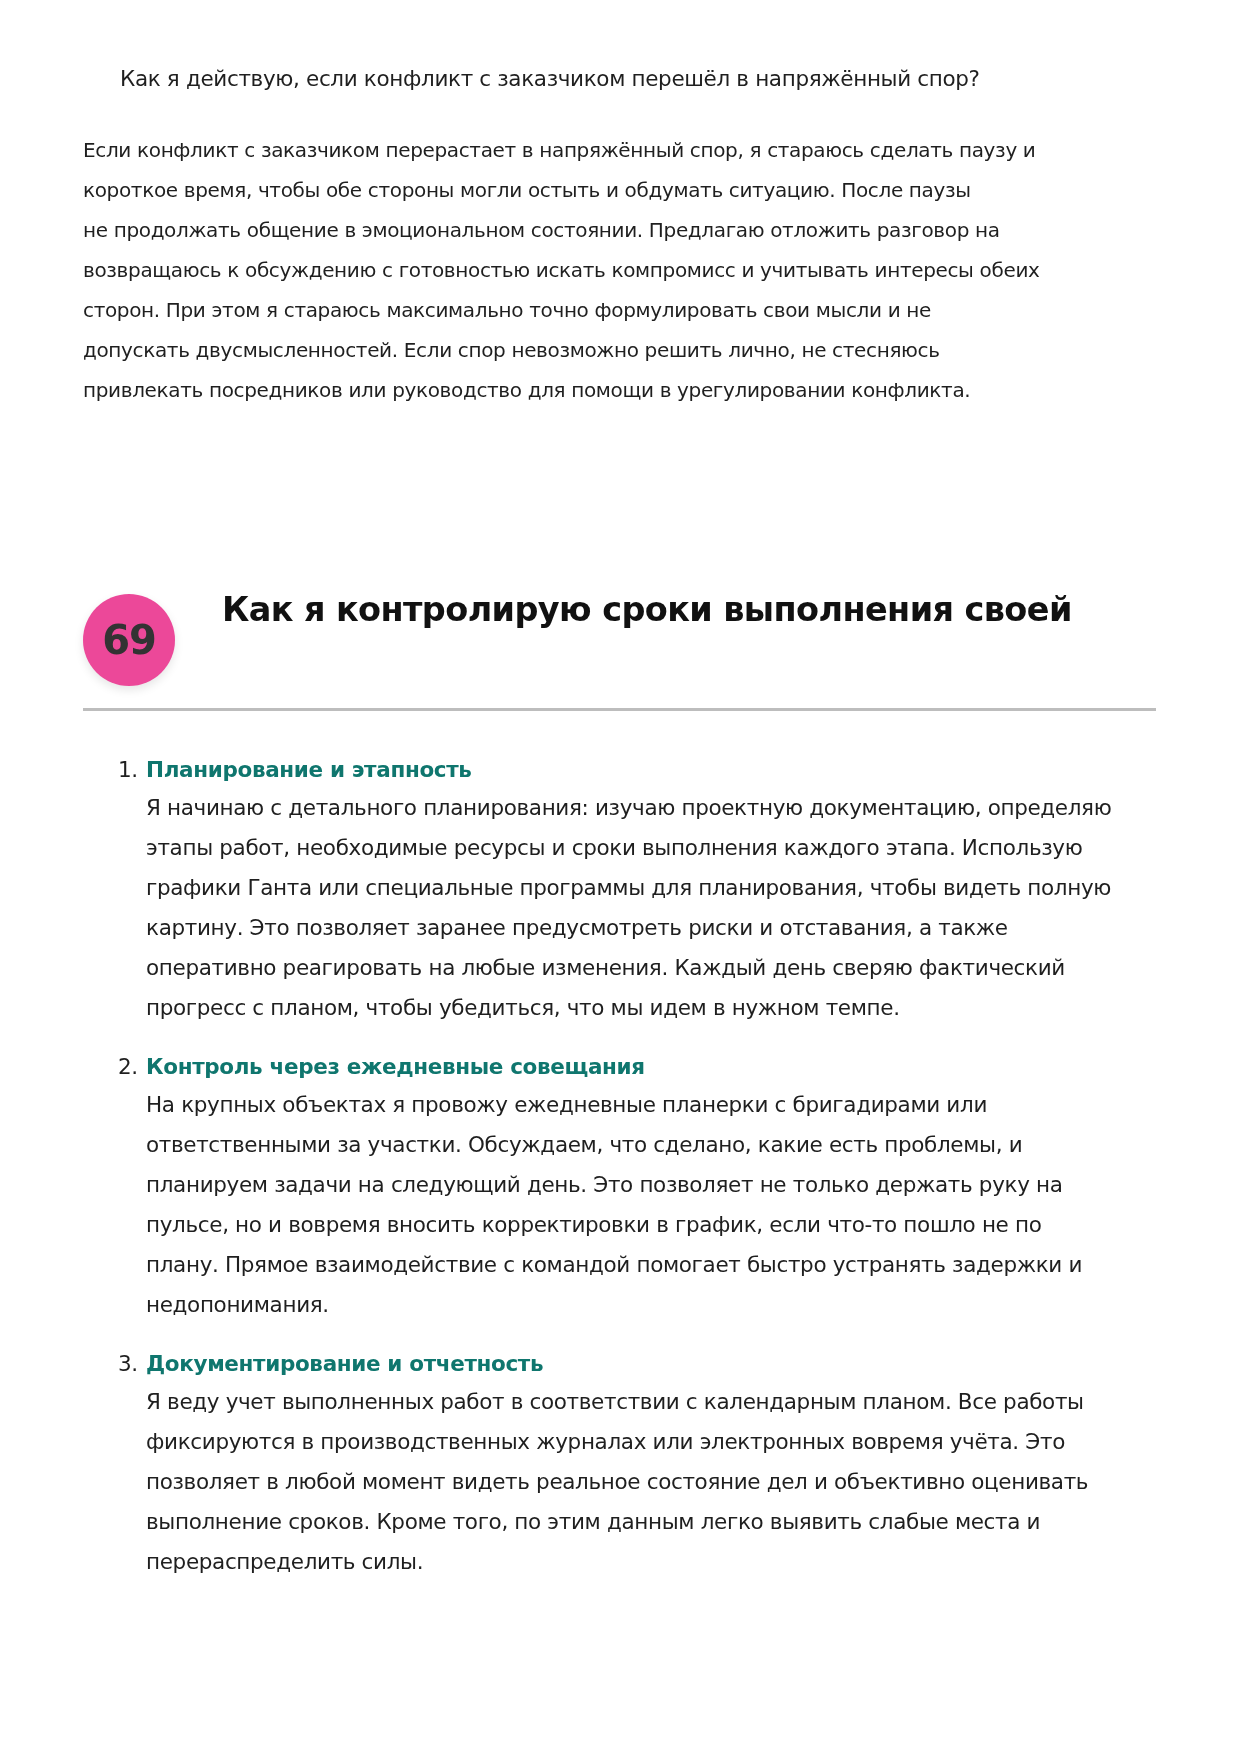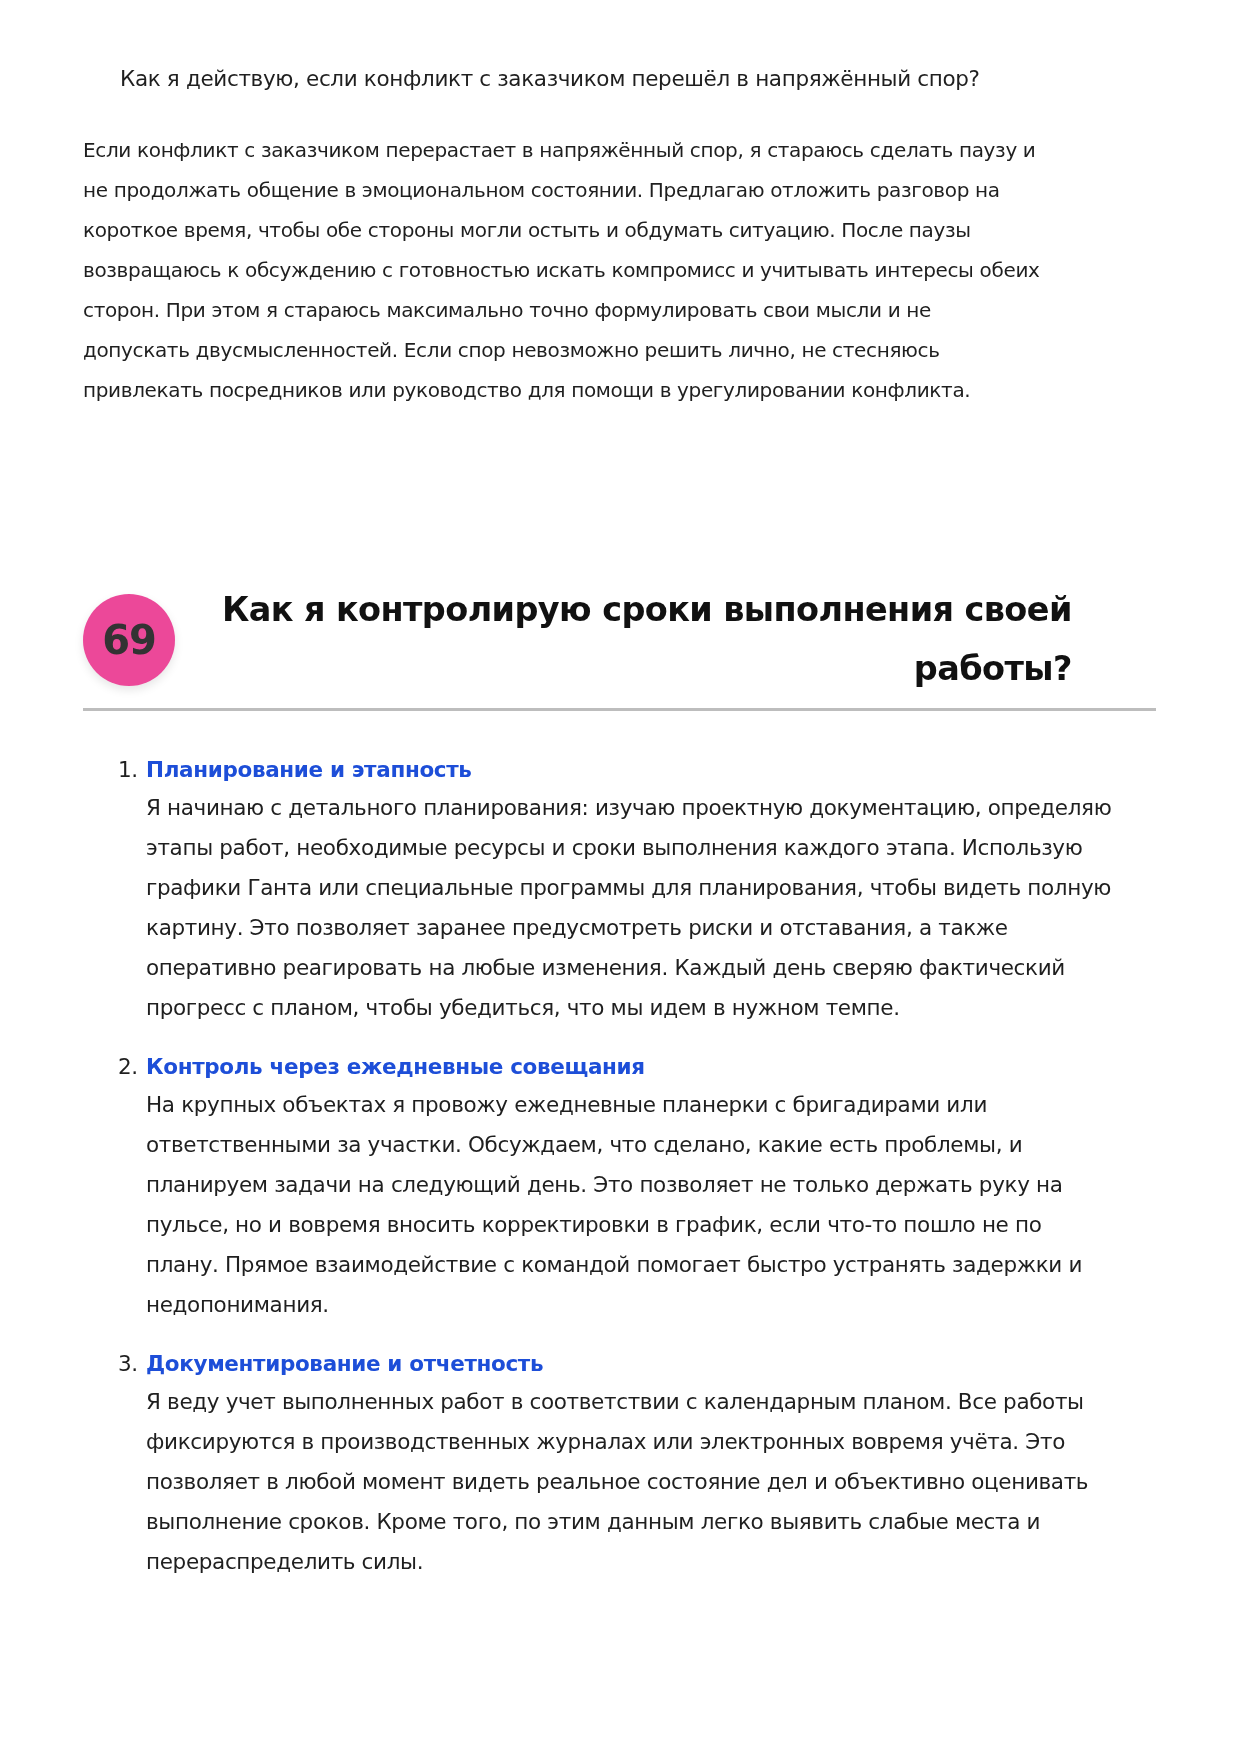--- a/index.html
+++ b/index.html
@@ -109,53 +109,52 @@
       position: absolute;
       left: 35px;
       top: 0;
       color: #1f1f1f;
     }
     .item-title {
       position: absolute;
       left: 63px;
       top: 0;
       font-weight: bold;
-      color: #1d4ed8;
+      color: #0f766e;
     }
     .item-body {
       margin-left: 63px;
       font-size: 21.5px;
       line-height: 40px;
       letter-spacing: -0.35px;
       color: #1f1f1f;
     }
     .item-body .line { display: block; white-space: nowrap; }
   </style>
 </head>
 <body>
 
 <div class="page">
 
   <div class="question">Как я действую, если конфликт с заказчиком перешёл в напряжённый спор?</div>
 
   <div class="answer">
     <span class="line">Если конфликт с заказчиком перерастает в напряжённый спор, я стараюсь сделать паузу и</span>
+    <span class="line">короткое время, чтобы обе стороны могли остыть и обдумать ситуацию. После паузы</span>
     <span class="line">не продолжать общение в эмоциональном состоянии. Предлагаю отложить разговор на</span>
-    <span class="line">короткое время, чтобы обе стороны могли остыть и обдумать ситуацию. После паузы</span>
     <span class="line">возвращаюсь к обсуждению с готовностью искать компромисс и учитывать интересы обеих</span>
     <span class="line">сторон. При этом я стараюсь максимально точно формулировать свои мысли и не</span>
     <span class="line">допускать двусмысленностей. Если спор невозможно решить лично, не стесняюсь</span>
     <span class="line">привлекать посредников или руководство для помощи в урегулировании конфликта.</span>
   </div>
 
   <div class="section-header">
     <div class="badge">69</div>
     <h2 class="section-title" style="margin:0;text-align:right;">
       <span class="line">Как я контролирую сроки выполнения своей</span>
-      <span class="line">работы?</span>
     </h2>
     <div class="divider"></div>
   </div>
 
   <div class="list">
 
     <div class="item">
       <div class="item-head">
         <span class="item-number">1.</span>
         <span class="item-title">Планирование и этапность</span>

